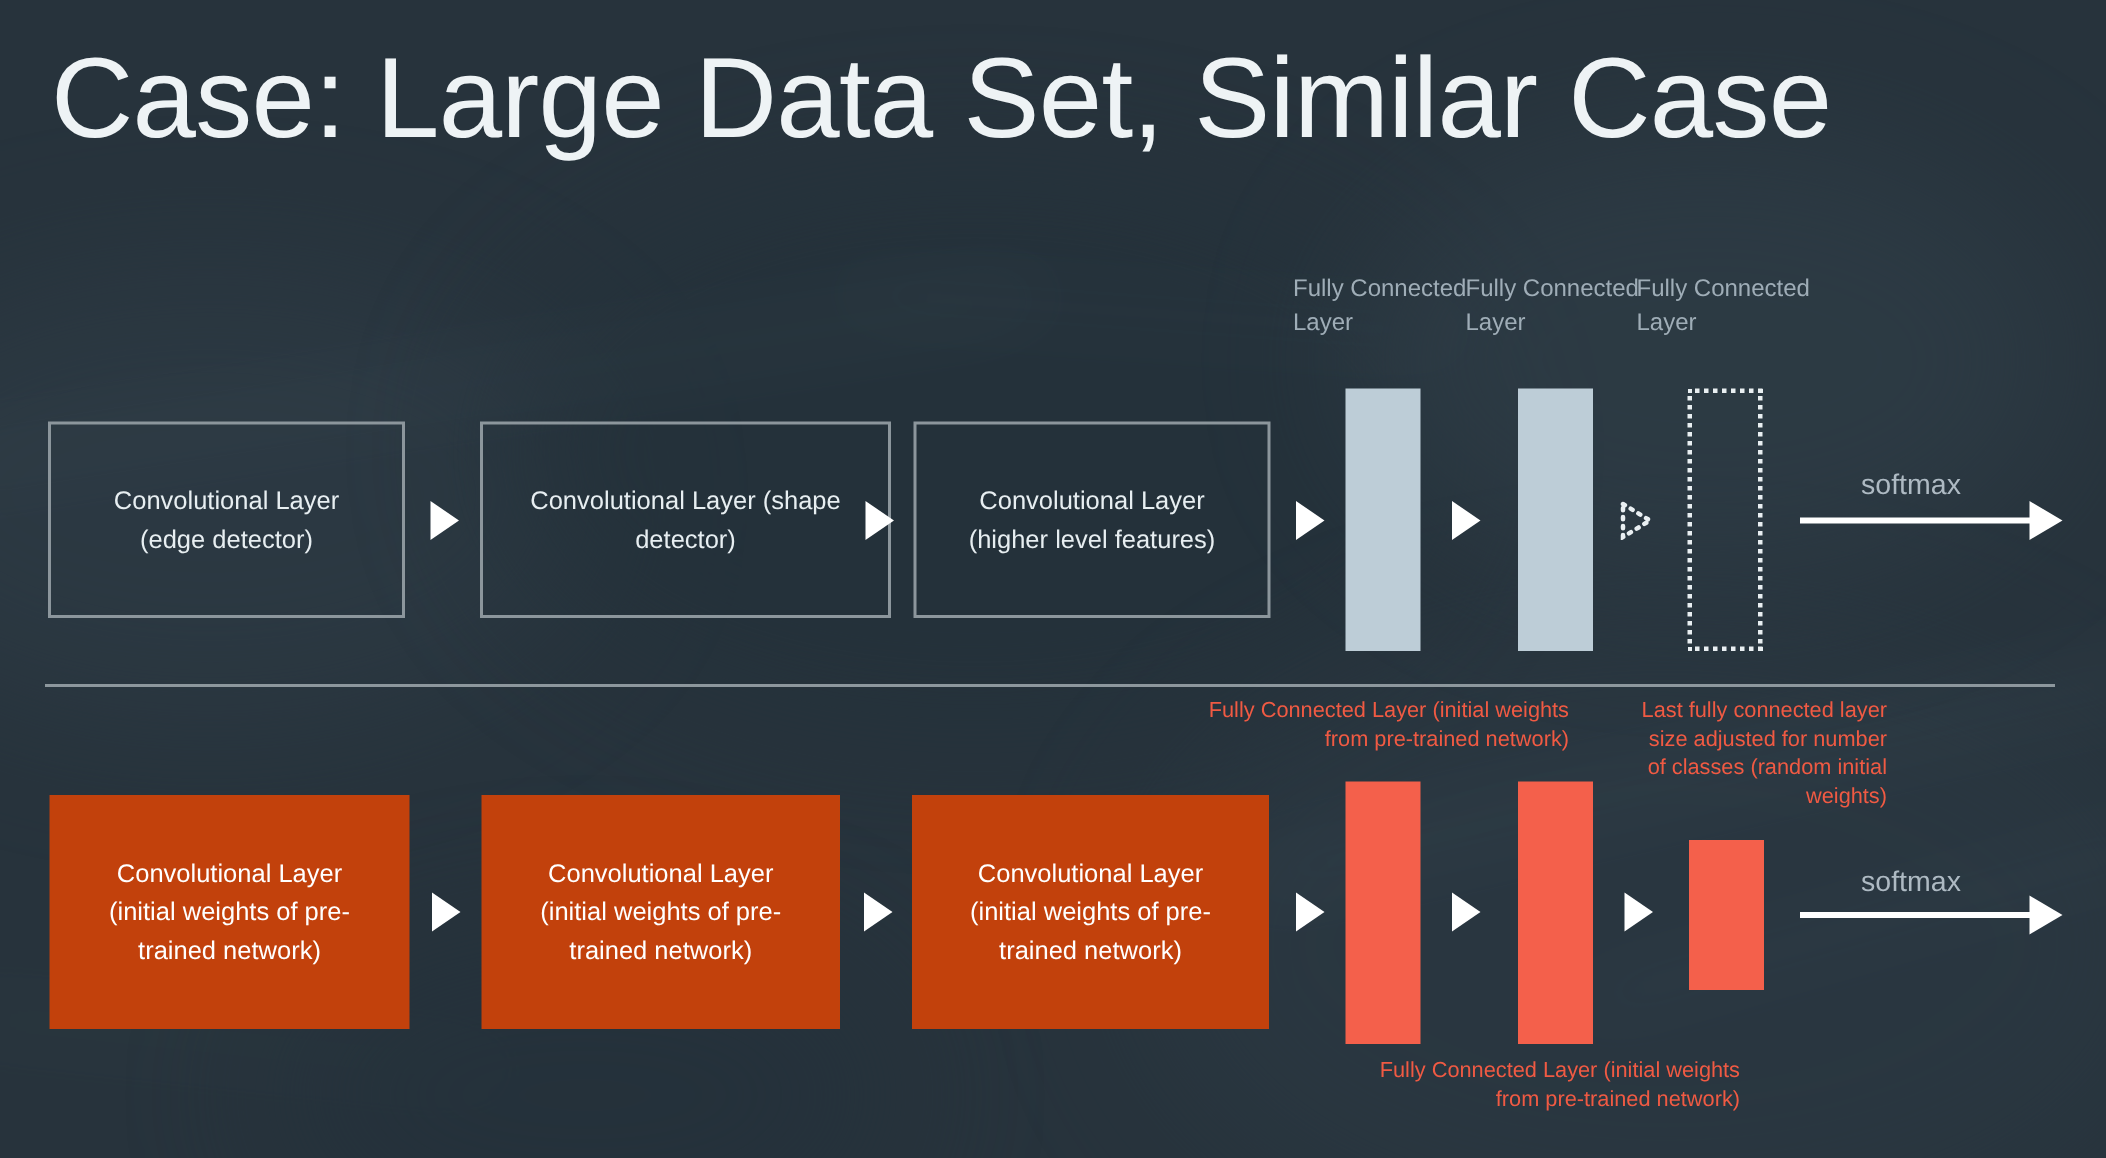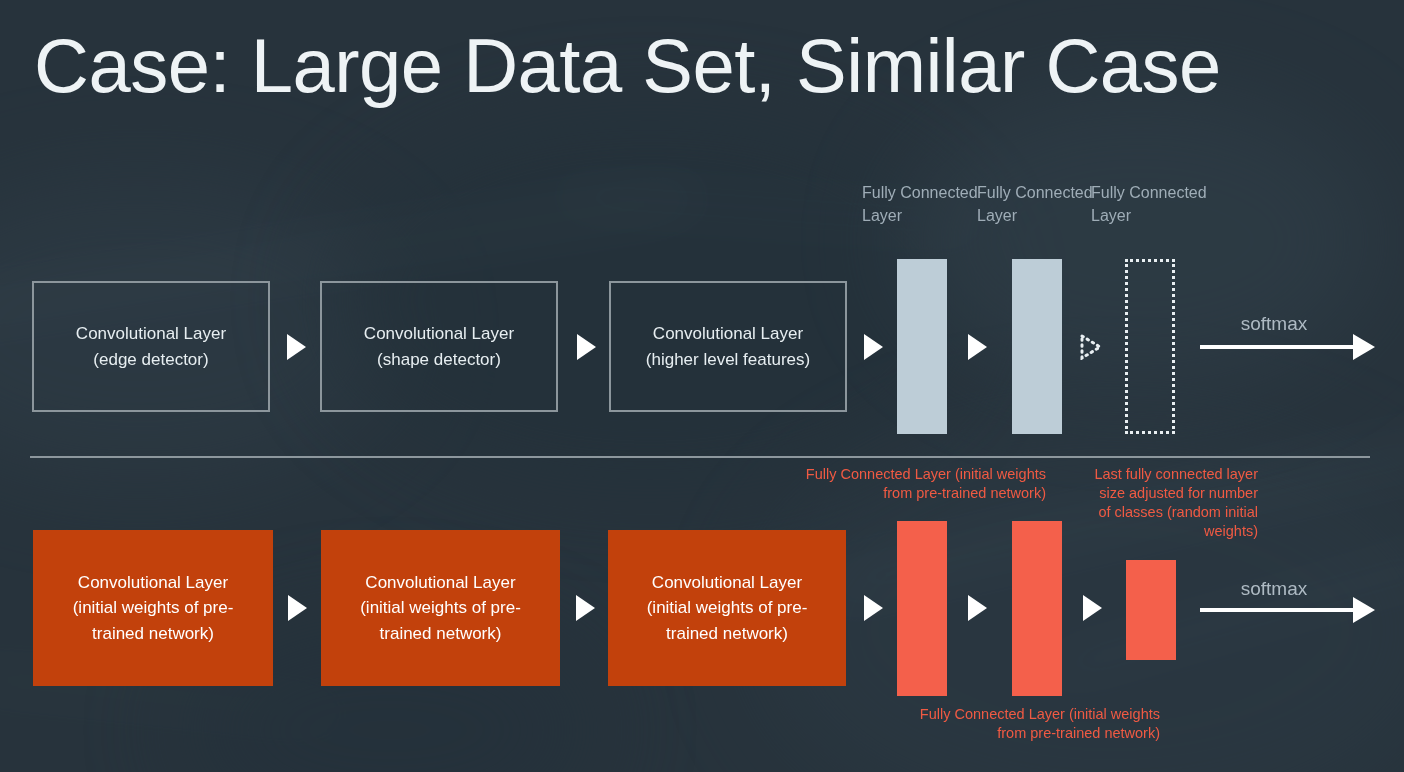--- a/index.html
+++ b/index.html
@@ -126,21 +126,21 @@
 </div>
 
 <div id="slide-title">Case: Large Data Set, Similar Case</div>
 
 <div class="conv-box outline" style="left:32px;top:281px;width:238px;height:131px;">
   <span>Convolutional Layer (edge detector)</span>
 </div>
 
 <div class="tri" style="left:287px;top:334px;"></div>
 
-<div class="conv-box outline" style="left:320px;top:281px;width:238px;height:131px;">
+<div class="conv-box outline" style="left:320px;top:281px;width:274px;height:131px;">
   <span>Convolutional Layer (shape detector)</span>
 </div>
 
 <div class="tri" style="left:577px;top:334px;"></div>
 
 <div class="conv-box outline" style="left:609px;top:281px;width:238px;height:131px;">
   <span>Convolutional Layer (higher level features)</span>
 </div>
 
 <div class="tri" style="left:864px;top:334px;"></div>

